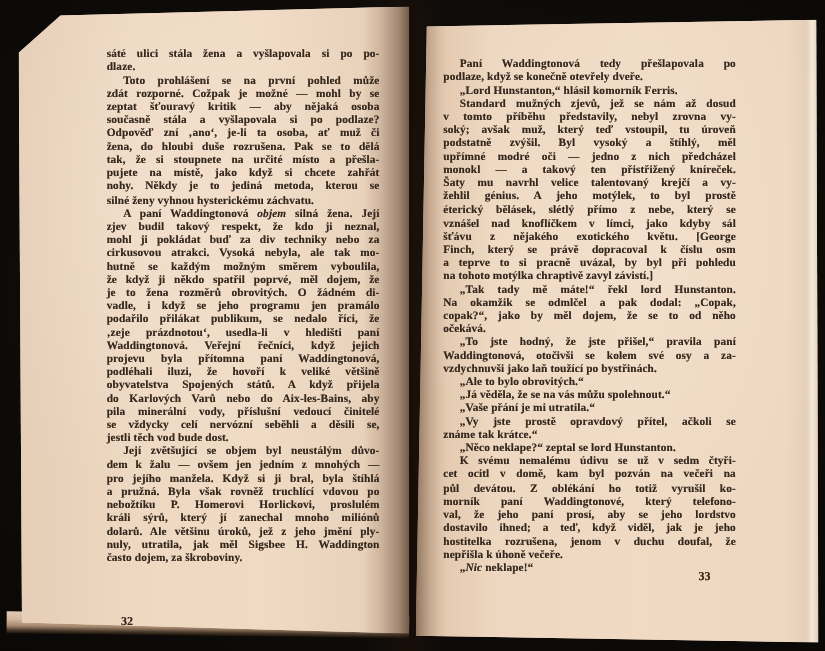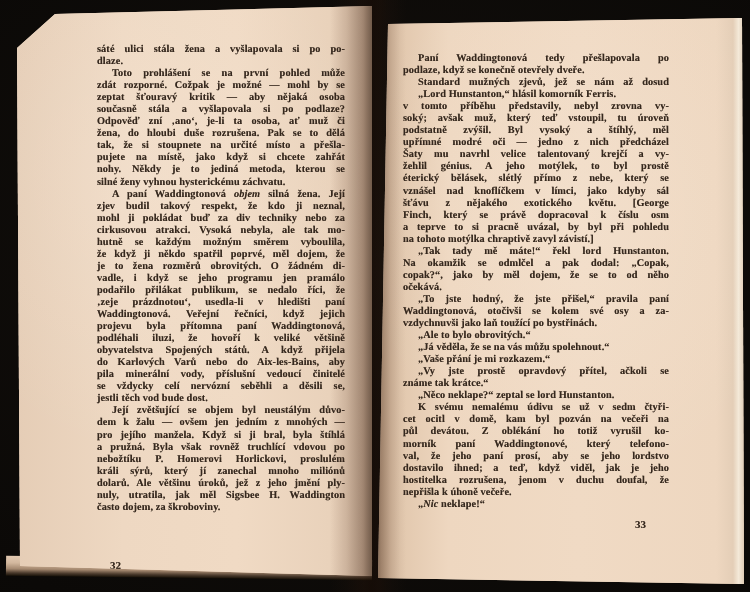--- a/index.html
+++ b/index.html
@@ -128,44 +128,45 @@
         <div class="line j"><span>nuly, utratila, jak měl Sigsbee H. Waddington</span></div>
         <div class="line"><span>často dojem, za škroboviny.</span></div>
       </div>
     <div class="pagenum pagenum-left">32</div>
   </div>
 
   <div class="page page-right">
     <div class="text-block text-right">
         <div class="line j in"><span>Paní Waddingtonová tedy přešlapovala po</span></div>
         <div class="line"><span>podlaze, když se konečně otevřely dveře.</span></div>
+        <div class="line in"><span>„Lord Hunstanton,“ hlásil komorník Ferris.</span></div>
         <div class="line j in"><span>Standard mužných zjevů, jež se nám až dosud</span></div>
-        <div class="line in"><span>„Lord Hunstanton,“ hlásil komorník Ferris.</span></div>
         <div class="line j"><span>v tomto příběhu představily, nebyl zrovna vy-</span></div>
         <div class="line j"><span>soký; avšak muž, který teď vstoupil, tu úroveň</span></div>
         <div class="line j"><span>podstatně zvýšil. Byl vysoký a štíhlý, měl</span></div>
         <div class="line j"><span>upřímné modré oči — jedno z nich předcházel</span></div>
+        <div class="line j"><span>monokl — a takový ten přistřižený kníreček.</span></div>
         <div class="line j"><span>Šaty mu navrhl velice talentovaný krejčí a vy-</span></div>
         <div class="line j"><span>žehlil génius. A jeho motýlek, to byl prostě</span></div>
         <div class="line j"><span>éterický bělásek, slétlý přímo z nebe, který se</span></div>
         <div class="line j"><span>vznášel nad knoflíčkem v límci, jako kdyby sál</span></div>
         <div class="line j"><span>šťávu z nějakého exotického květu. [George</span></div>
         <div class="line j"><span>Finch, který se právě dopracoval k číslu osm</span></div>
         <div class="line j"><span>a teprve to si pracně uvázal, by byl při pohledu</span></div>
         <div class="line"><span>na tohoto motýlka chraptivě zavyl závistí.]</span></div>
         <div class="line j in"><span>„Tak tady mě máte!“ řekl lord Hunstanton.</span></div>
         <div class="line j"><span>Na okamžik se odmlčel a pak dodal: „Copak,</span></div>
         <div class="line j"><span>copak?“, jako by měl dojem, že se to od něho</span></div>
         <div class="line"><span>očekává.</span></div>
         <div class="line j in"><span>„To jste hodný, že jste přišel,“ pravila paní</span></div>
         <div class="line j"><span>Waddingtonová, otočivši se kolem své osy a za-</span></div>
         <div class="line"><span>vzdychnuvši jako laň toužící po bystřinách.</span></div>
         <div class="line in"><span>„Ale to bylo obrovitých.“</span></div>
         <div class="line in"><span>„Já věděla, že se na vás můžu spolehnout.“</span></div>
-        <div class="line in"><span>„Vaše přání je mi rozkazem.“</span></div>
+        <div class="line in"><span>„Vaše přání je mi utratila.“</span></div>
         <div class="line j in"><span>„Vy jste prostě opravdový přítel, ačkoli se</span></div>
         <div class="line"><span>známe tak krátce.“</span></div>
         <div class="line in"><span>„Něco neklape?“ zeptal se lord Hunstanton.</span></div>
         <div class="line j in"><span>K svému nemalému údivu se už v sedm čtyři-</span></div>
         <div class="line j"><span>cet ocitl v domě, kam byl pozván na večeři na</span></div>
         <div class="line j"><span>půl devátou. Z oblékání ho totiž vyrušil ko-</span></div>
         <div class="line j"><span>morník paní Waddingtonové, který telefono-</span></div>
         <div class="line j"><span>val, že jeho paní prosí, aby se jeho lordstvo</span></div>
         <div class="line j"><span>dostavilo ihned; a teď, když viděl, jak je jeho</span></div>
         <div class="line j"><span>hostitelka rozrušena, jenom v duchu doufal, že</span></div>

